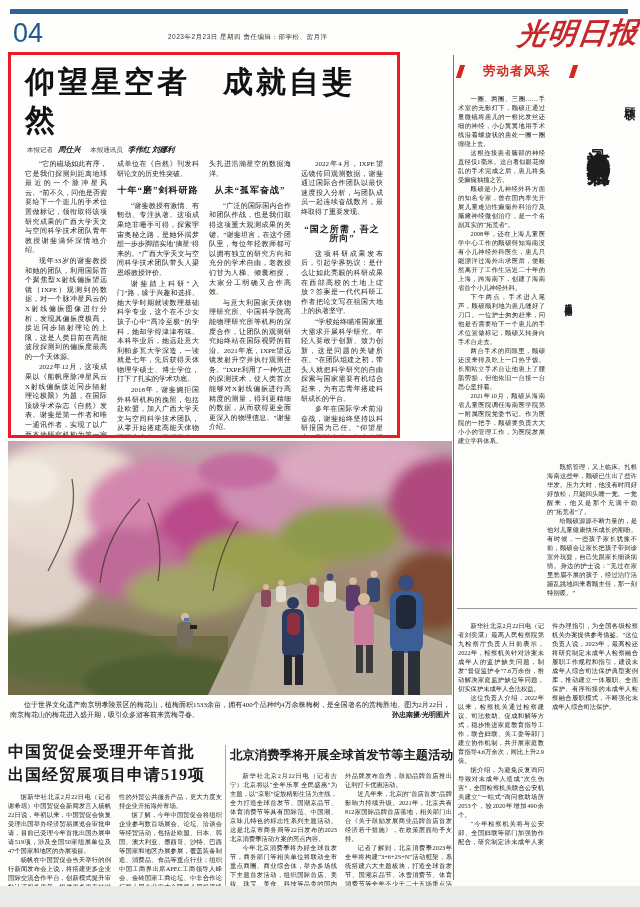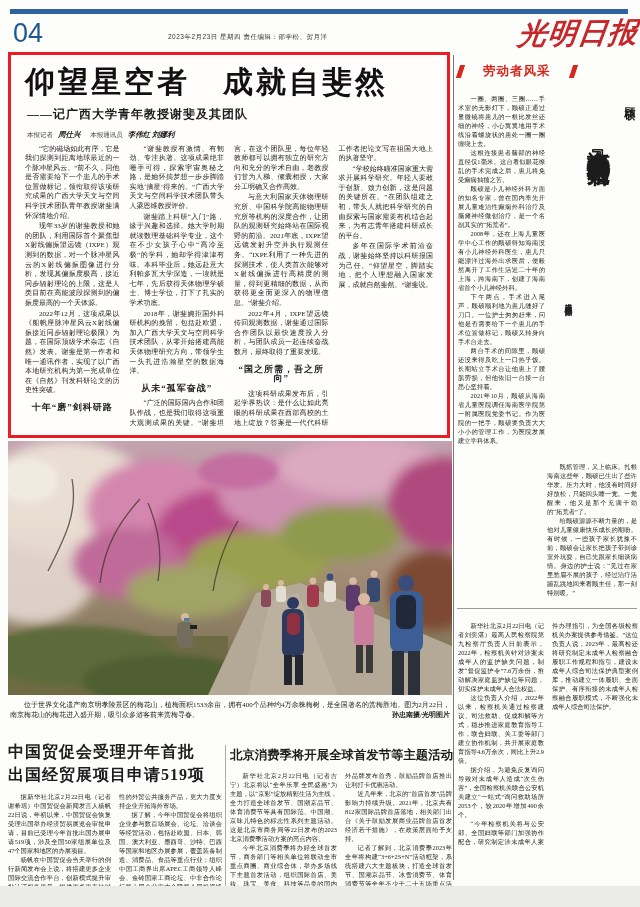--- a/index.html
+++ b/index.html
@@ -10,21 +10,21 @@
     font-family:"Liberation Serif","DejaVu Serif",serif; color:#1c1c1c;
   }
   
   .top-rule { position:absolute; left:10px; top:9px; width:618px; height:5px; background:#2e639c; }
   .page-no { position:absolute; left:13px; top:18px; font-size:27px; color:#20598f; font-family:"Liberation Sans",sans-serif; }
   .section-title { position:absolute; left:55px; top:15px; font-size:28px; font-weight:bold; color:#1d568f; letter-spacing:2px; }
   .dateline { position:absolute; left:168px; top:33px; font-size:6.5px; color:#333; font-family:"Liberation Sans",sans-serif; letter-spacing:.5px; }
   .masthead { position:absolute; right:2px; top:14px; font-size:29px; font-weight:bold; font-style:italic;
     color:#c5272b; letter-spacing:1px; transform:skewX(-8deg) rotate(-1deg); white-space:nowrap; }
   
-  .main-box { position:absolute; left:8px; top:52px; width:442px; height:386px;
+  .main-box { position:absolute; left:8px; top:52px; width:392px; height:386px;
     border:3px solid #ec1c24; background:#fffefd; padding:8px 14px 6px; overflow:hidden; }
   .main-headline { font-size:30px; font-weight:bold; letter-spacing:3px; line-height:1.25; color:#111; }
   .main-subtitle { font-size:12px; font-weight:bold; margin:5px 0 0 2px; letter-spacing:1px; }
   .main-byline { margin:7px 0 5px 2px; font-size:7.5px; color:#222; }
   .main-byline .bl-label { font-size:6.5px; color:#444; margin-right:3px; }
   .main-byline .bl-name { font-weight:bold; font-style:italic; margin-right:8px; }
   .main-body { height:288px; overflow:hidden;
     column-count:4; column-gap:10px; column-fill:auto;
     font-size:7px; line-height:9.6px; text-align:justify; }
   .main-body p { text-indent:2em; margin-bottom:1px; }
@@ -77,21 +77,20 @@
 
 <div class="page">
 
   <div class="top-rule"></div>
   <div class="page-no">04</div>
   <div class="dateline">2023年2月23日 星期四 责任编辑：邵学松、贺月洋</div>
   <div class="masthead">光明日报</div>
 
   <div class="main-box">
     <div class="main-headline">仰望星空者　成就自斐然</div>
-    <div class="main-subtitle">——记广西大学青年教授谢斐及其团队</div>
     <div class="main-byline">
       <span class="bl-label">本报记者</span>
       <span class="bl-name">周仕兴</span>
       <span class="bl-label">本报通讯员</span>
       <span class="bl-name">李伟红  刘娜利</span>
     </div>
     <div class="main-body">
         <p>“它的磁场如此有序，它是我们探测到距离地球最近的一个脉冲星风云。”前不久，问他是否需要给下一个患儿的手术位置做标记，领衔取得该项研究成果的广西大学天文与空间科学技术团队青年教授谢斐满怀深情地介绍。</p>
         <p>现年33岁的谢斐教授和她的团队，利用国际首个聚焦型X射线偏振望远镜（IXPE）观测到的数据，对一个脉冲星风云的X射线偏振图像进行分析，发现其偏振度极高，接近同步辐射理论的上限，这是人类目前在高能波段探测到的偏振度最高的一个天体源。</p>
         <p>2022年12月，这项成果以《船帆座脉冲星风云X射线偏振接近同步辐射理论极限》为题，在国际顶级学术杂志《自然》发表。谢斐是第一作者和唯一通讯作者，实现了以广西本地研究机构为第一完成单位在《自然》刊发科研论文的历史性突破。</p>

